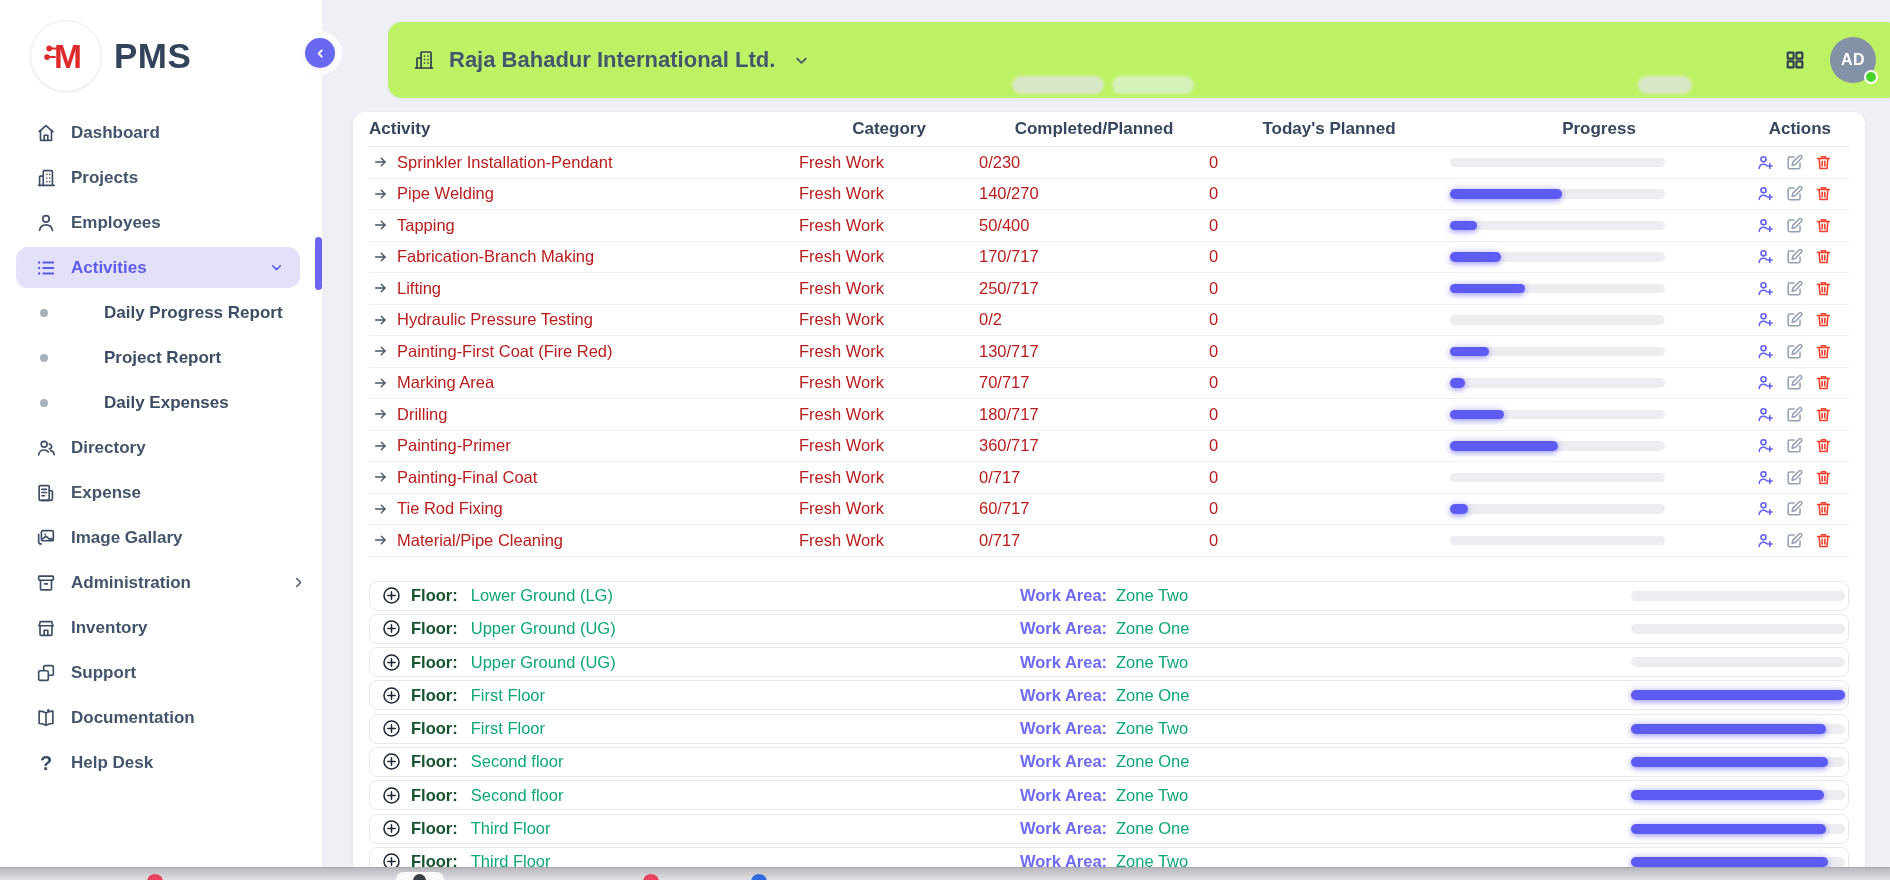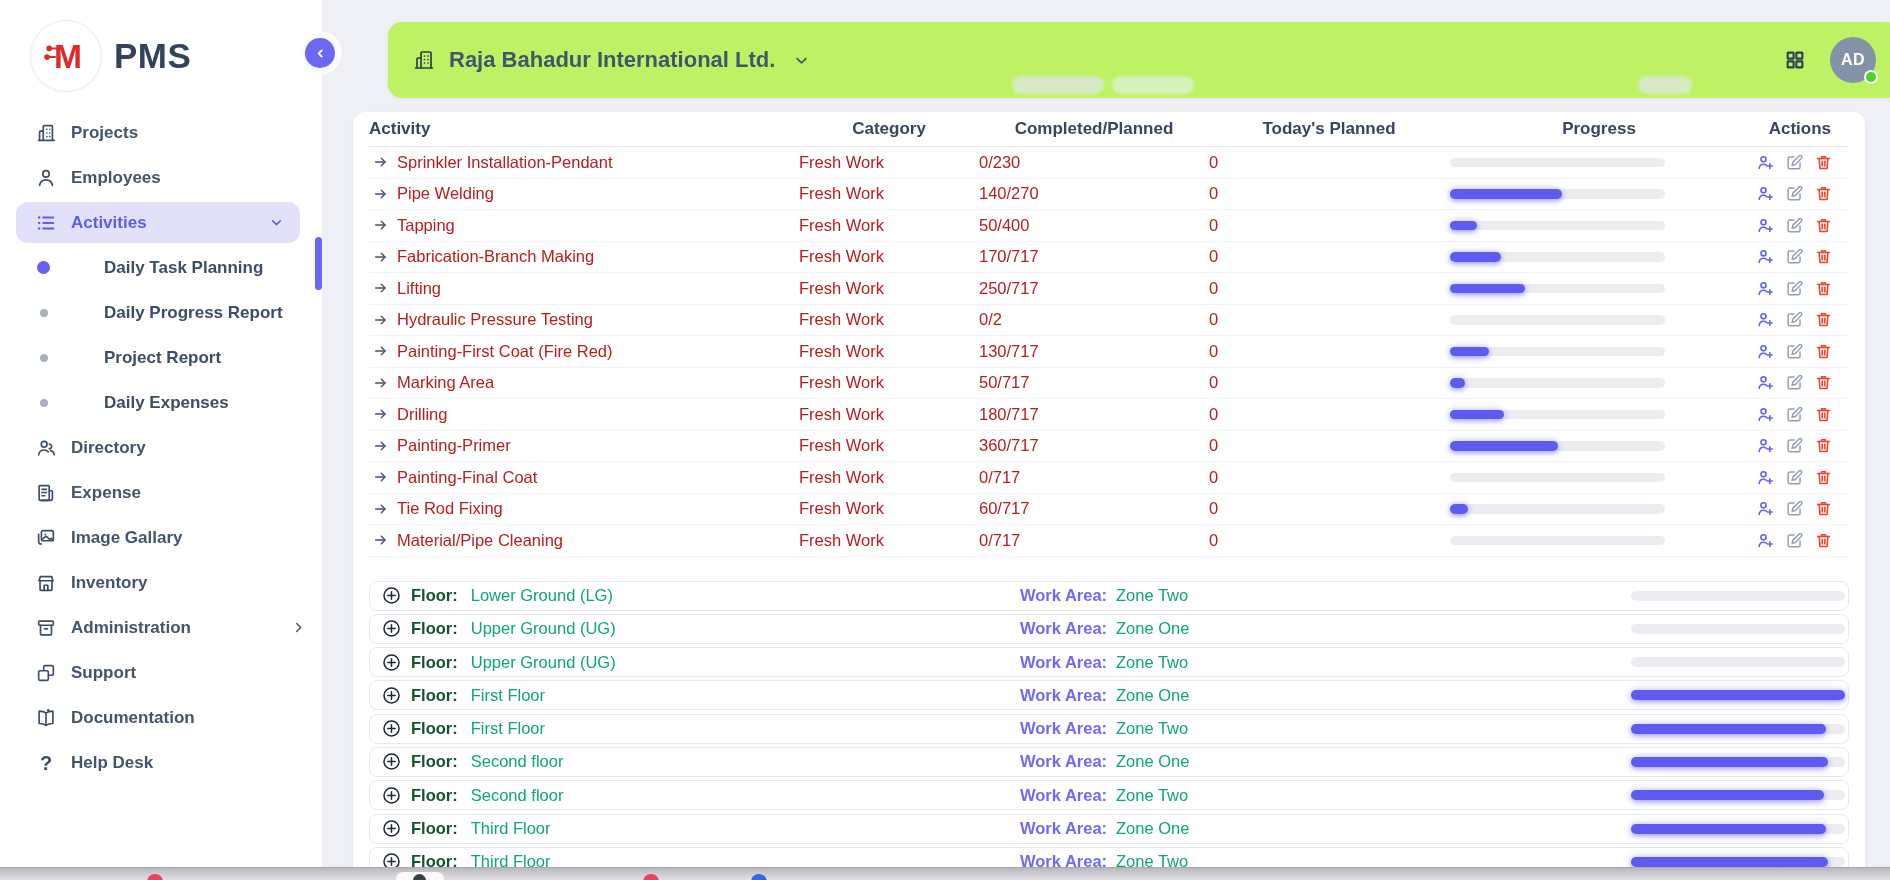--- a/index.html
+++ b/index.html
@@ -153,20 +153,30 @@
         <circle cx="6.5" cy="25" r="2.6" fill="#dd2a2a"></circle>
         <path d="M10.5 17h6M8.5 25h6" stroke="#dd2a2a" stroke-width="1.8"></path>
       </svg>
     </div>
     <span class="brand-text">PMS</span>
   </div>
   <nav class="nav" id="sidebar-nav">
       <div class="nav-item">
         <span class="ic">
           <svg viewBox="0 0 24 24" fill="none" stroke="currentColor" stroke-linecap="round" stroke-linejoin="round" stroke-width="1.8">
+            <path d="M4.5 10.5L12 4l7.5 6.5"></path>
+            <path d="M6 9.5V20h12V9.5"></path>
+            <path d="M10 20v-5.5h4V20"></path>
+          </svg>
+        </span>
+        <span>Dashboard</span>
+      </div>
+      <div class="nav-item">
+        <span class="ic">
+          <svg viewBox="0 0 24 24" fill="none" stroke="currentColor" stroke-linecap="round" stroke-linejoin="round" stroke-width="1.8">
             <path d="M9 20V5a1 1 0 011-1h8a1 1 0 011 1v15"></path>
             <path d="M5 20V11a1 1 0 011-1h3"></path>
             <path d="M4 20h17"></path>
             <path d="M13 8h.01M16 8h.01M13 12h.01M16 12h.01M13 16h.01M16 16h.01"></path>
           </svg>
         </span>
         <span>Projects</span>
       </div>
       <div class="nav-item">
         <span class="ic">
@@ -183,24 +193,20 @@
             <path d="M9 6h11M9 12h11M9 18h11"></path>
             <path d="M4.5 6h.01M4.5 12h.01M4.5 18h.01" stroke-width="2.6"></path>
           </svg>
         </span>
         <span>Activities</span>
         <span class="chev">
           <svg viewBox="0 0 24 24" fill="none" stroke="currentColor" stroke-linecap="round" stroke-linejoin="round" stroke-width="2.2">
             <path d="M6.5 9.5l5.5 5.5 5.5-5.5"></path>
           </svg>
         </span>
-      </div>
-      <div class="nav-sub active">
-        <span class="sub-dot"></span>
-        <span class="sub-label">Daily Task Planning</span>
       </div>
       <div class="nav-sub">
         <span class="sub-dot"></span>
         <span class="sub-label">Daily Progress Report</span>
       </div>
       <div class="nav-sub">
         <span class="sub-dot"></span>
         <span class="sub-label">Project Report</span>
       </div>
       <div class="nav-sub">
@@ -235,42 +241,42 @@
             <path d="M7 18.5h-.5A2.5 2.5 0 014 16V8"></path>
             <path d="M8.5 13l3.5-3 4 3.5 1.5-1 2.5 2"></path>
             <circle cx="11" cy="8" r="1" fill="currentColor" stroke="none"></circle>
           </svg>
         </span>
         <span>Image Gallary</span>
       </div>
       <div class="nav-item">
         <span class="ic">
           <svg viewBox="0 0 24 24" fill="none" stroke="currentColor" stroke-linecap="round" stroke-linejoin="round" stroke-width="1.8">
+            <rect x="4" y="4.5" width="16" height="4.5" rx="1"></rect>
+            <path d="M6 9v9.5a1 1 0 001 1h10a1 1 0 001-1V9"></path>
+            <path d="M10.5 13h3"></path>
+          </svg>
+        </span>
+        <span>Administration</span>
+        <span class="chev">
+          <svg viewBox="0 0 24 24" fill="none" stroke="currentColor" stroke-linecap="round" stroke-linejoin="round" stroke-width="2">
+            <path d="M9.5 6.5l5.5 5.5-5.5 5.5"></path>
+          </svg>
+        </span>
+      </div>
+      <div class="nav-item">
+        <span class="ic">
+          <svg viewBox="0 0 24 24" fill="none" stroke="currentColor" stroke-linecap="round" stroke-linejoin="round" stroke-width="1.8">
             <path d="M4.5 9.5L5.8 5h12.4l1.3 4.5"></path>
             <path d="M5.5 9.5V19a1 1 0 001 1h11a1 1 0 001-1V9.5"></path>
             <path d="M10 20v-5.5h4V20"></path>
             <path d="M4.5 9.5h15"></path>
           </svg>
         </span>
         <span>Inventory</span>
-      </div>
-      <div class="nav-item">
-        <span class="ic">
-          <svg viewBox="0 0 24 24" fill="none" stroke="currentColor" stroke-linecap="round" stroke-linejoin="round" stroke-width="1.8">
-            <rect x="4" y="4.5" width="16" height="4.5" rx="1"></rect>
-            <path d="M6 9v9.5a1 1 0 001 1h10a1 1 0 001-1V9"></path>
-            <path d="M10.5 13h3"></path>
-          </svg>
-        </span>
-        <span>Administration</span>
-        <span class="chev">
-          <svg viewBox="0 0 24 24" fill="none" stroke="currentColor" stroke-linecap="round" stroke-linejoin="round" stroke-width="2">
-            <path d="M9.5 6.5l5.5 5.5-5.5 5.5"></path>
-          </svg>
-        </span>
       </div>
       <div class="nav-item">
         <span class="ic">
           <svg viewBox="0 0 24 24" fill="none" stroke="currentColor" stroke-linecap="round" stroke-linejoin="round" stroke-width="1.8">
             <rect x="9.5" y="4" width="10.5" height="10.5" rx="1.5"></rect>
             <rect x="4" y="9.5" width="10.5" height="10.5" rx="1.5" fill="#ffffff"></rect>
           </svg>
         </span>
         <span>Support</span>
       </div>
@@ -695,21 +701,21 @@
           <div class="cell-activity">
             <span class="arrow">
               <svg viewBox="0 0 24 24" fill="none" stroke="currentColor" stroke-linecap="round" stroke-linejoin="round" stroke-width="2.1">
                 <path d="M4 12h14"></path>
                 <path d="M12.5 6.5L18 12l-5.5 5.5"></path>
               </svg>
             </span>
             <span>Marking Area</span>
           </div>
           <div class="cell-c">Fresh Work</div>
-          <div class="cell-c">50/717</div>
+          <div class="cell-c">70/717</div>
           <div class="cell-c">0</div>
           <div>
             <div class="bar-track">
               <div class="bar-fill" style="width: 7%;"></div>
             </div>
           </div>
           <div class="cell-actions">
             <button class="act-btn act-assign">
               <span style="display:flex">
                 <svg viewBox="0 0 24 24" fill="none" stroke="currentColor" stroke-linecap="round" stroke-linejoin="round" stroke-width="2">

